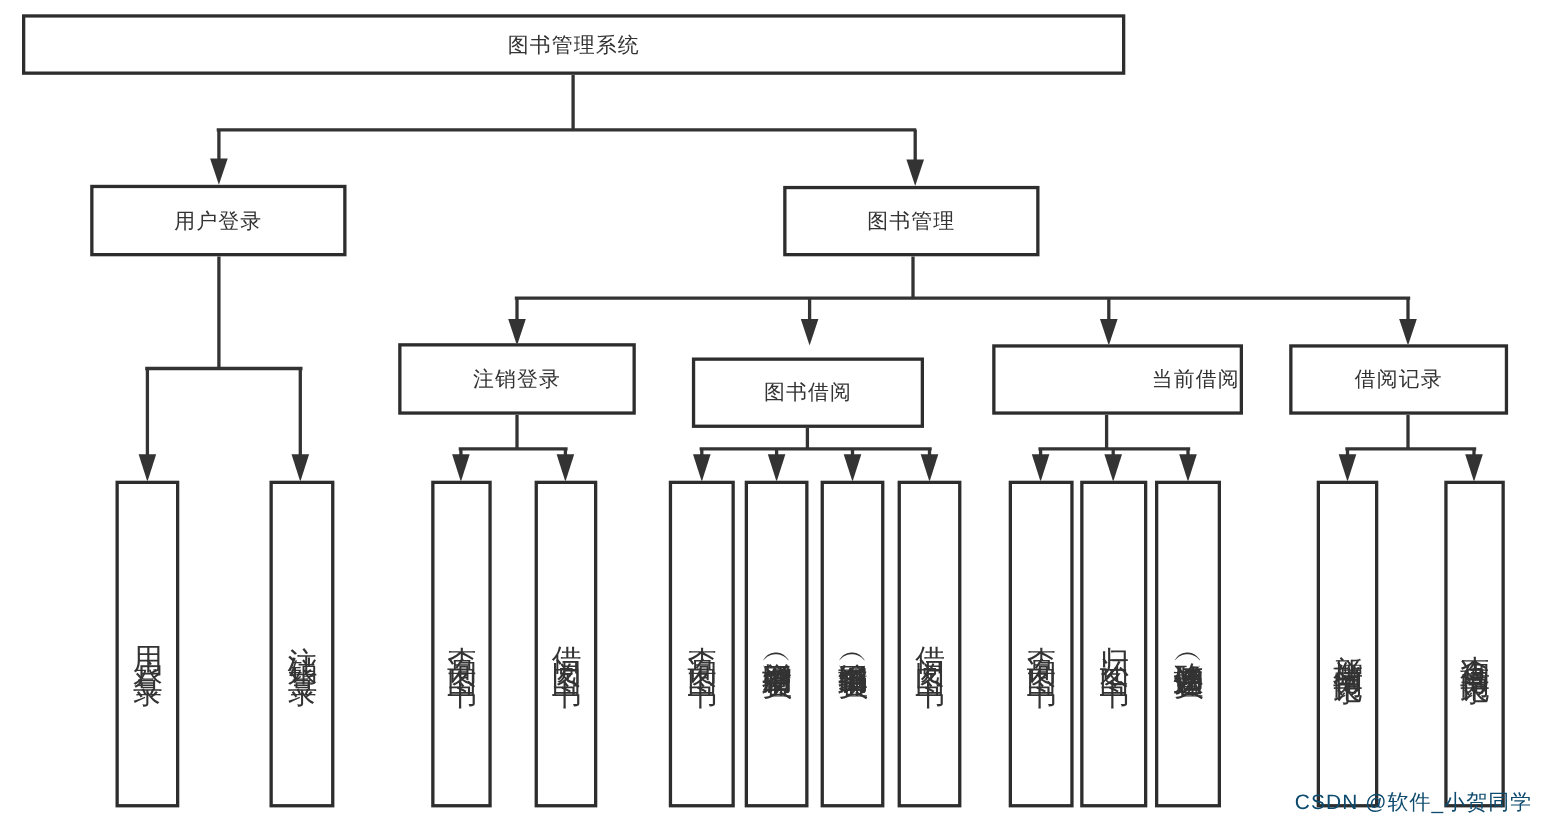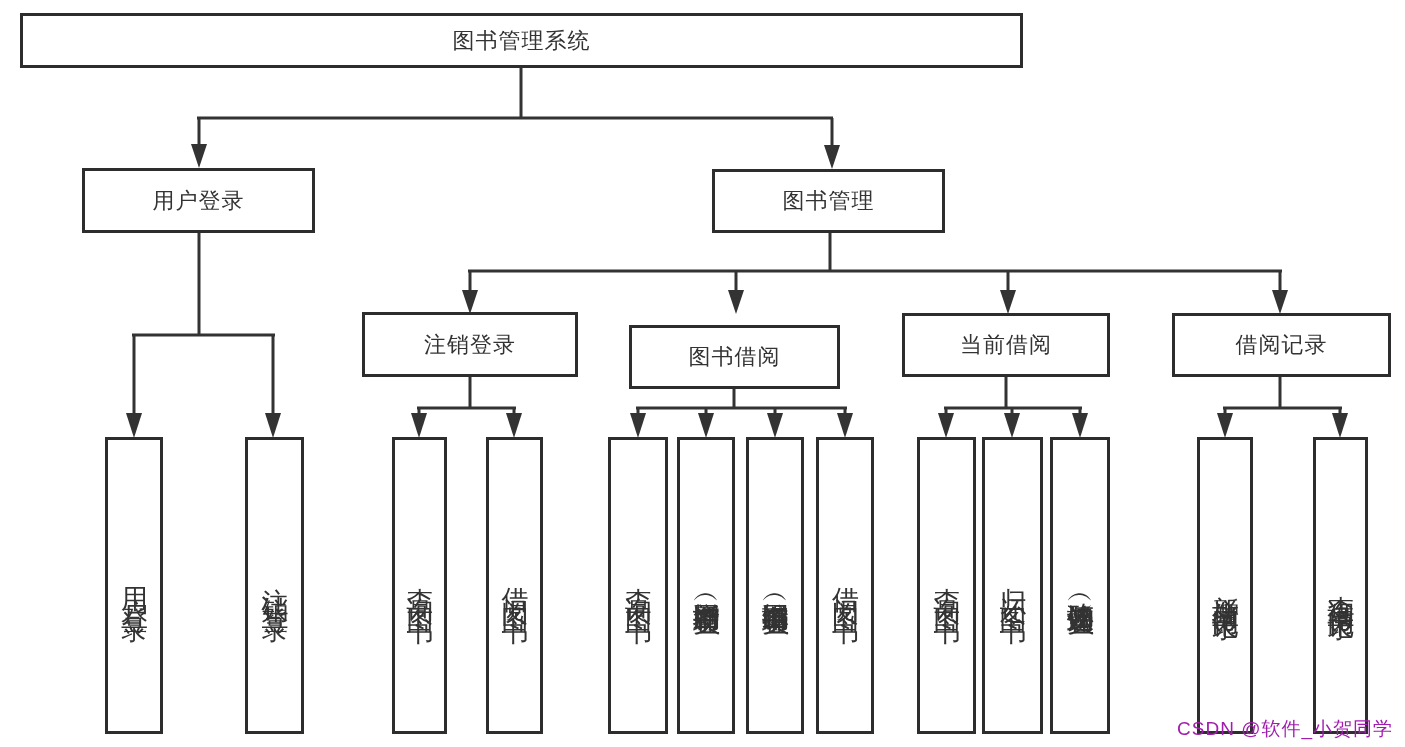--- a/index.html
+++ b/index.html
@@ -27,42 +27,42 @@
     box-sizing: border-box;
     border: 3px solid #2d2d2d;
     background: #ffffff;
     display: flex;
     align-items: center;
     justify-content: center;
     color: #333333;
     z-index: 1;
   }
   .hnode {
-    font-size: 22px;
+    font-size: 19px;
     letter-spacing: 1px;
     white-space: nowrap;
   }
   .leaf {
     font-size: 27px;
   }
   .leaf .vtext {
     writing-mode: vertical-rl;
     text-orientation: mixed;
     line-height: 1;
     max-height: 100%;
   }
   .sp-wide  { letter-spacing: 10px; }
   .sp-mid   { letter-spacing: 4px;  }
   .sp-tight { letter-spacing: 1px;  }
   .watermark {
     position: absolute;
     right: 12px;
     bottom: 5px;
     font-size: 19px;
-    color: #a21caf;
+    color: #0c4a6e;
     letter-spacing: 1px;
     z-index: 2;
     white-space: nowrap;
   }
 </style>
 </head>
 <body>
 
 <div class="canvas">
 
@@ -146,24 +146,24 @@
   <div class="node hnode" style="left:712px; top:169px; width:233px; height:64px;">
     <span>图书管理</span>
   </div>
 
   <div class="node hnode" style="left:362px; top:312px; width:216px; height:65px;">
     <span>注销登录</span>
   </div>
   <div class="node hnode" style="left:629px; top:313px; width:211px; height:64px;margin-top:12px;">
     <span>图书借阅</span>
   </div>
-  <div class="node hnode" style="left:902px; top:313px; width:208px; height:64px;">
+  <div class="node hnode" style="left:902px; top:313px; width:228px; height:64px;justify-content:flex-end;">
     <span>当前借阅</span>
   </div>
-  <div class="node hnode" style="left:1172px; top:313px; width:219px; height:64px;">
+  <div class="node hnode" style="left:1172px; top:313px; width:199px; height:64px;">
     <span>借阅记录</span>
   </div>
 
   <div class="node leaf" style="left:105px; top:437px; width:58px; height:297px;">
     <span class="vtext sp-wide">用户登录</span>
   </div>
   <div class="node leaf" style="left:245px; top:437px; width:59px; height:297px;">
     <span class="vtext sp-wide">注销登录</span>
   </div>
 

